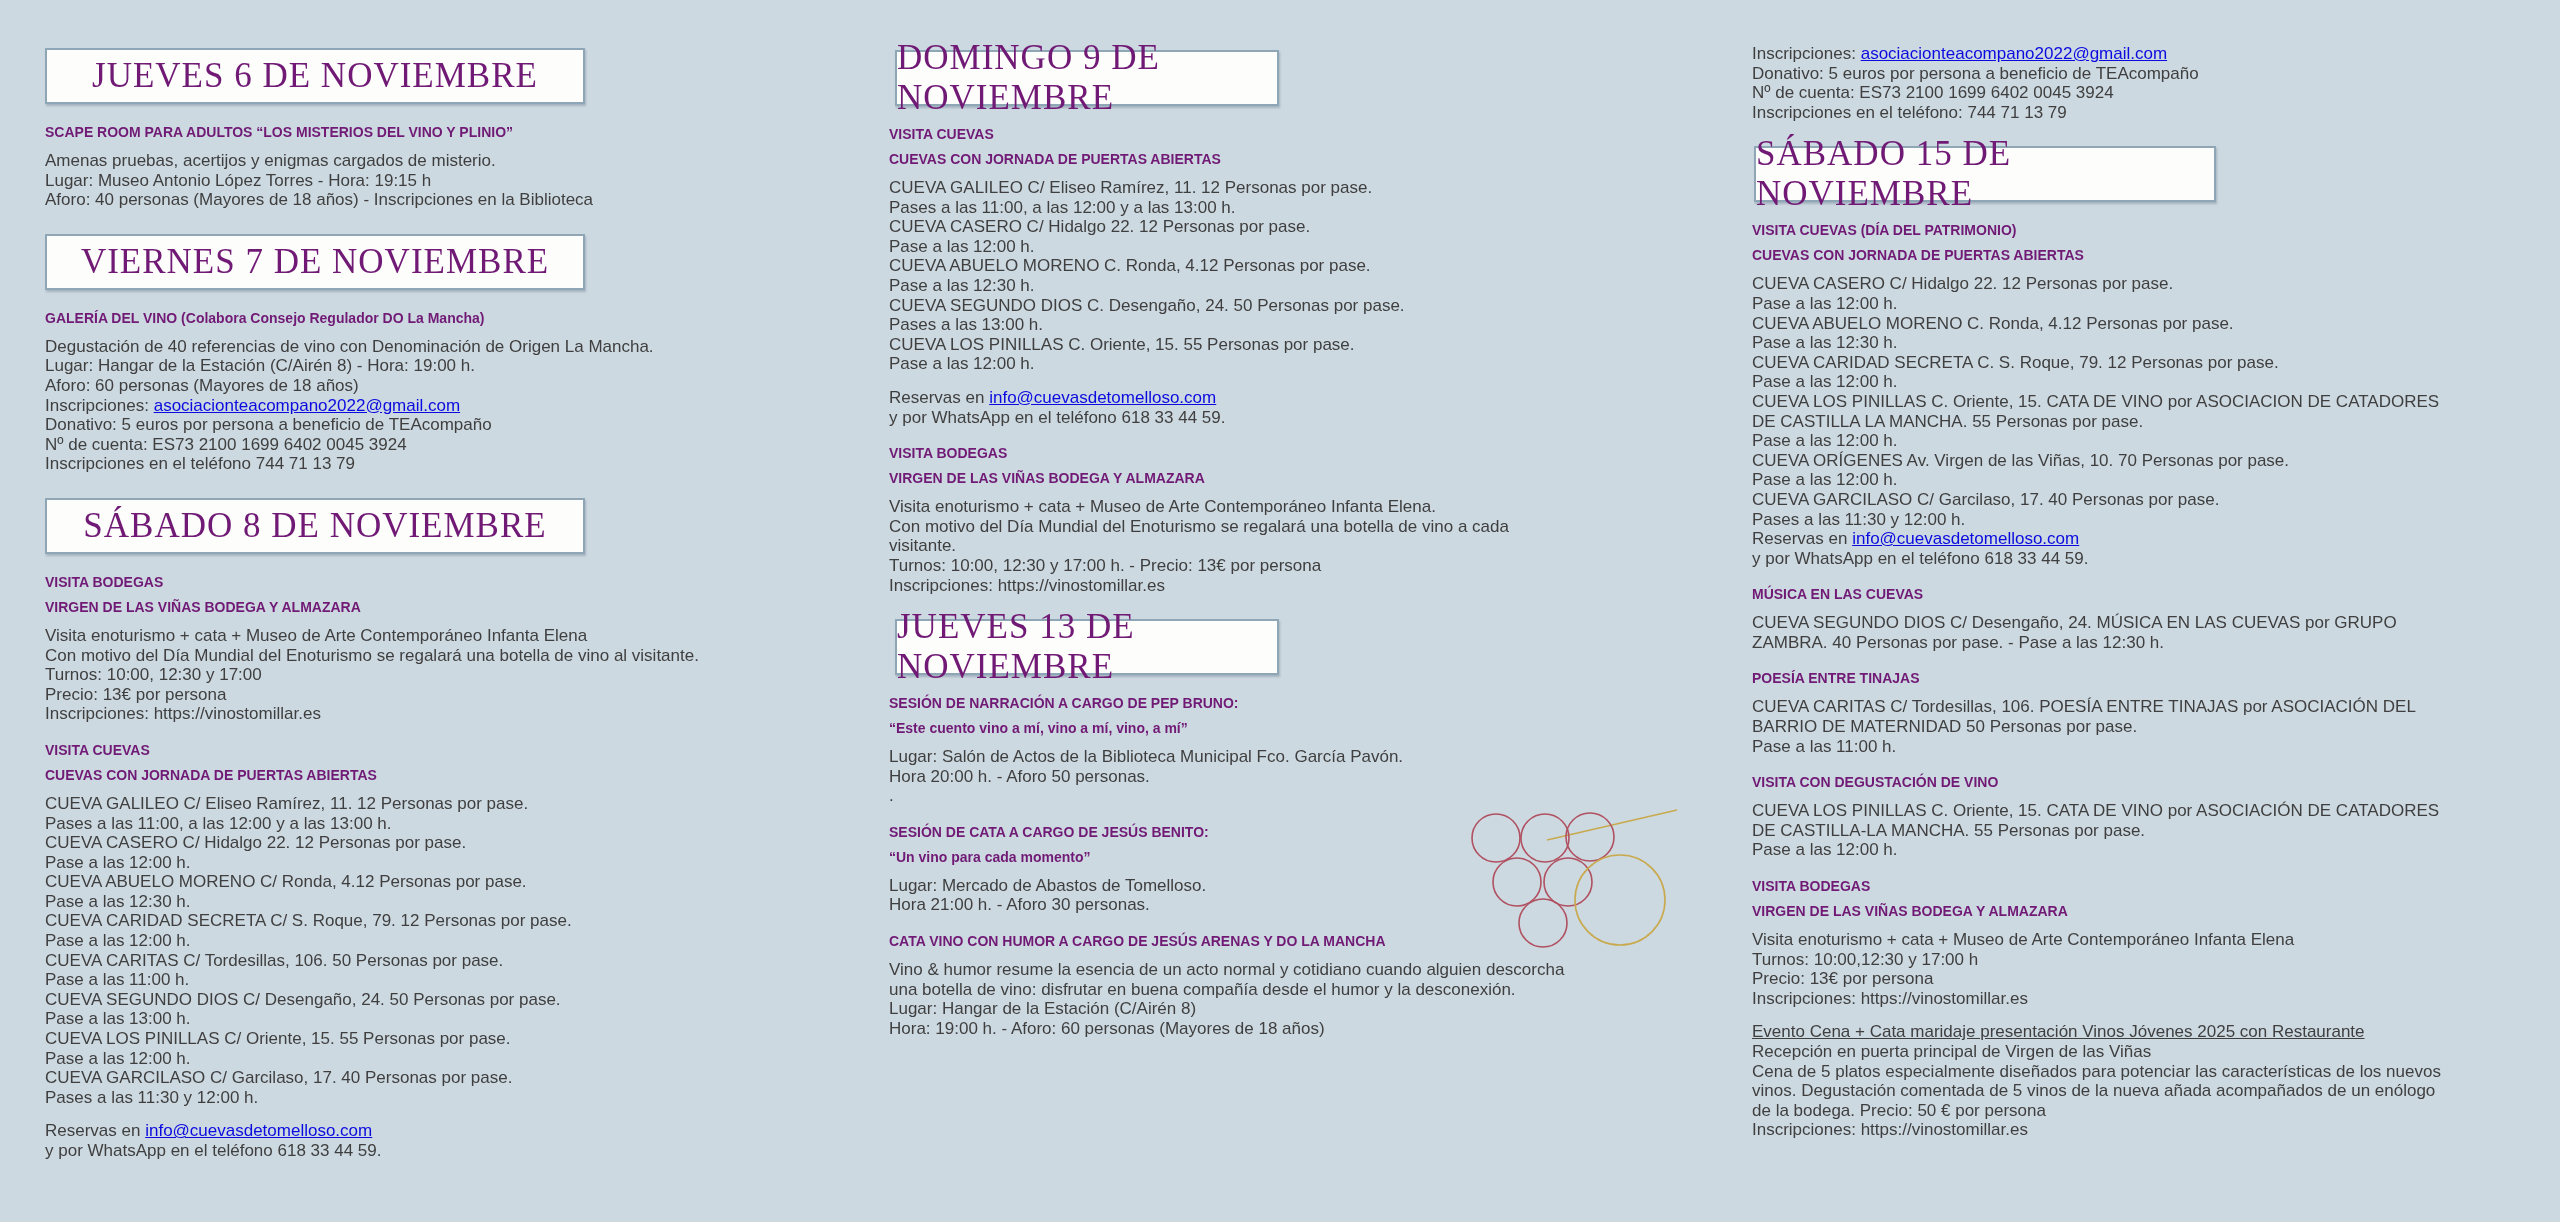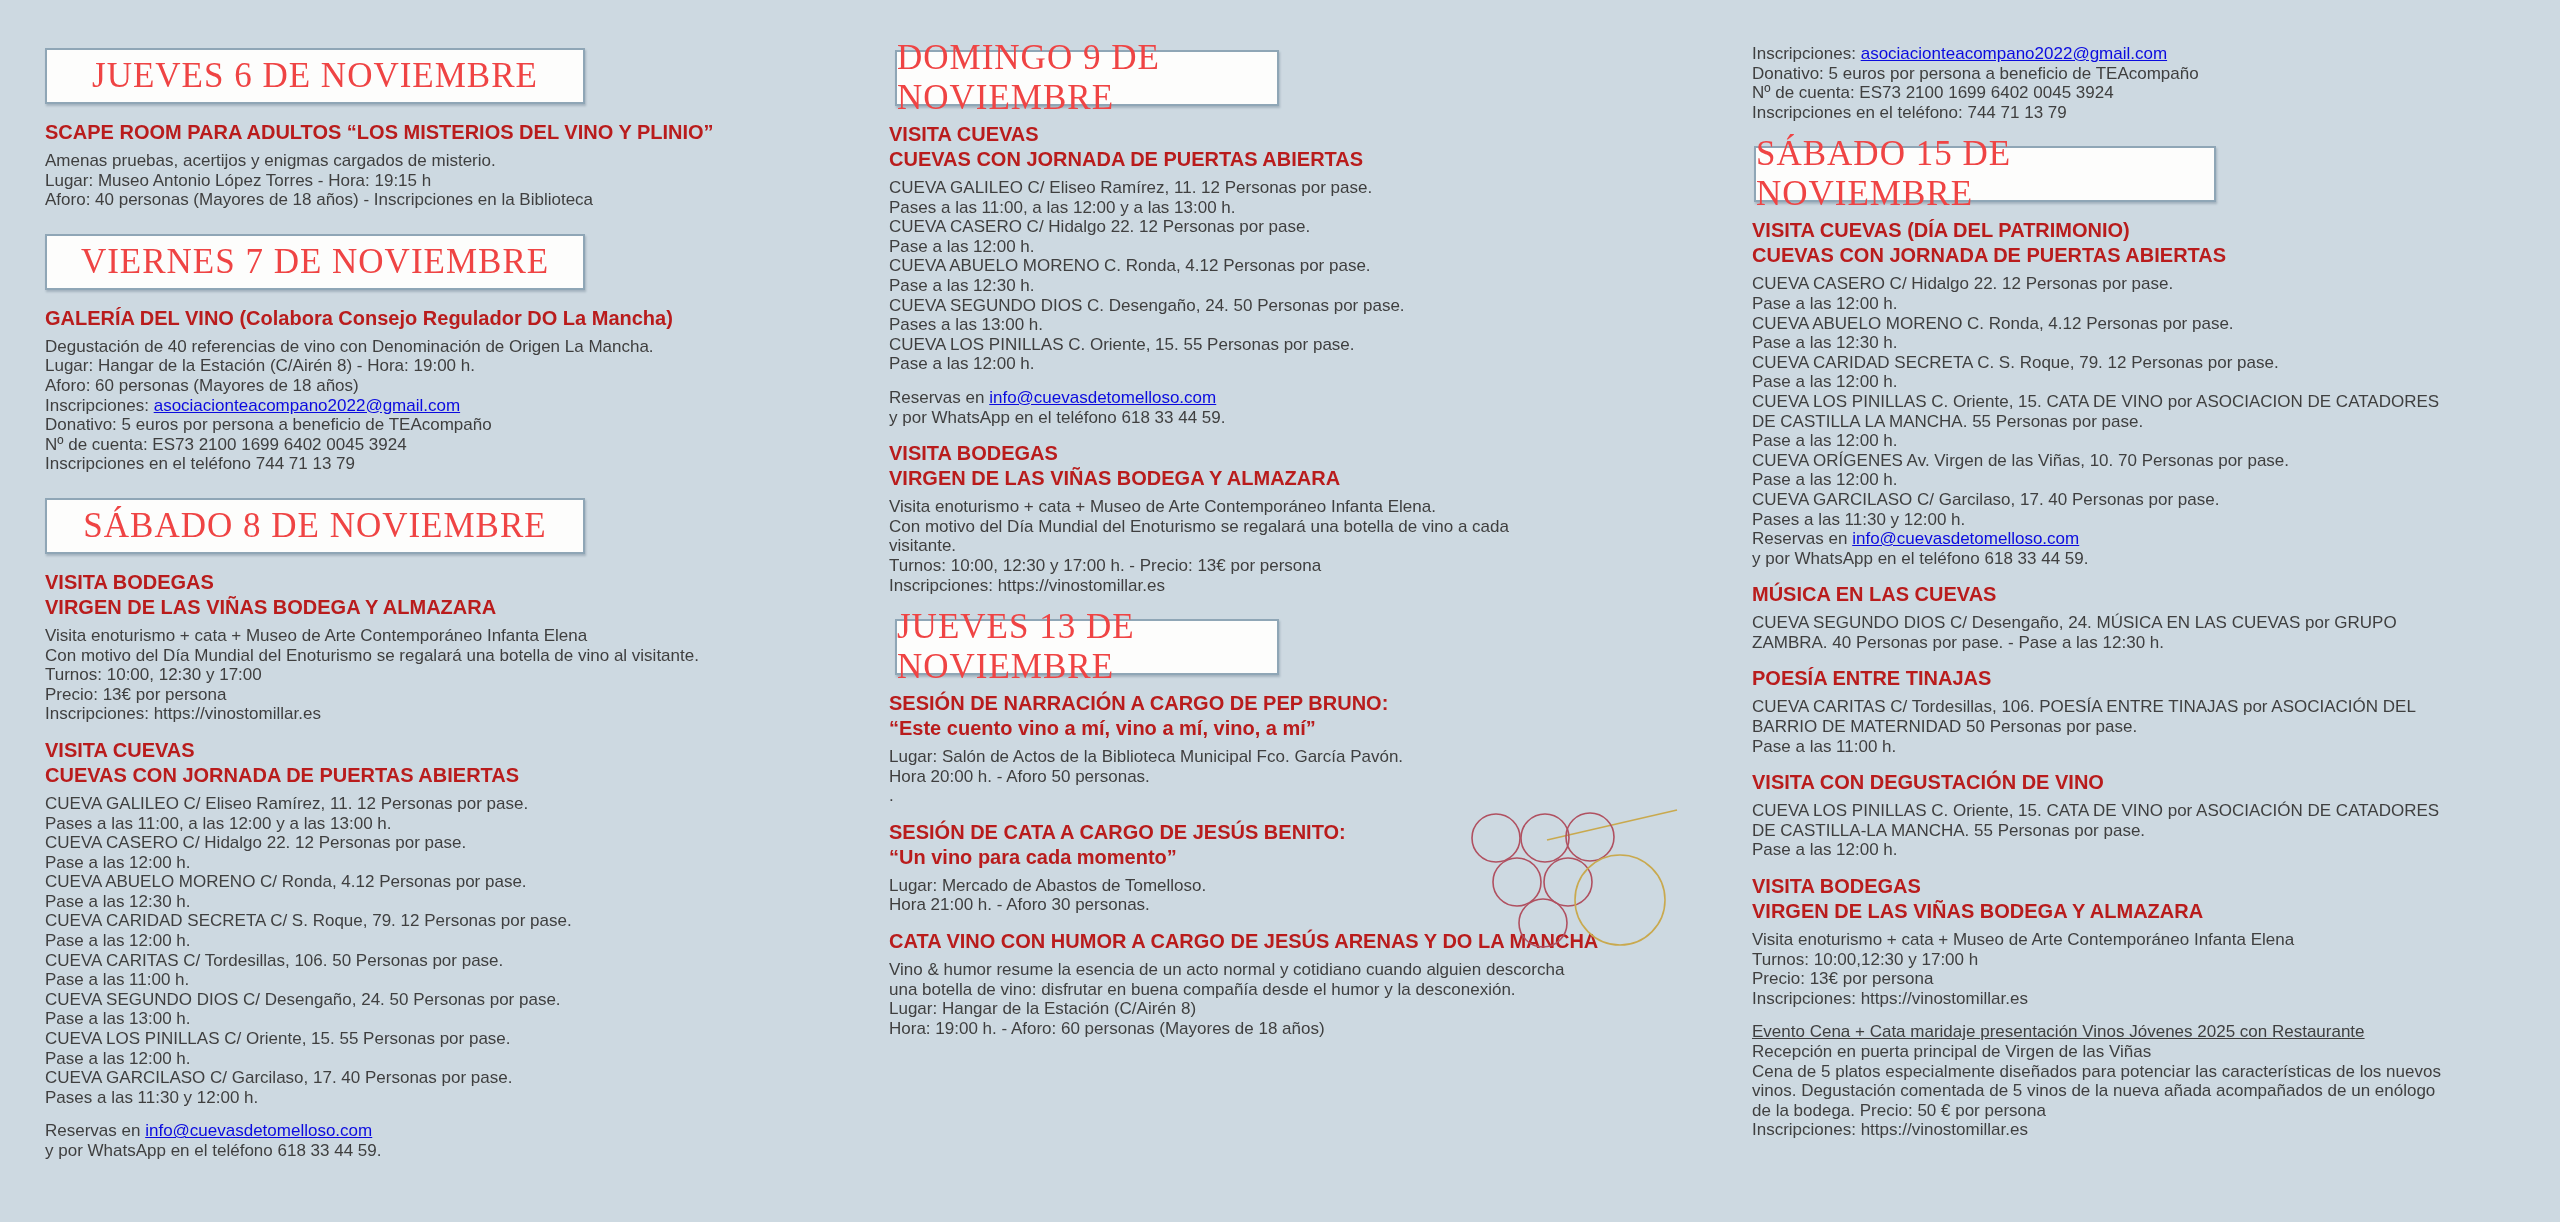--- a/index.html
+++ b/index.html
@@ -6,29 +6,29 @@
   body{background:#b9c6cf;font-family:"Liberation Sans",sans-serif;}
   #flyer{position:relative;width:2560px;height:1222px;background:#cdd9e1;overflow:hidden;}
   .col{position:absolute;top:0;}
   .col-1{left:45px;width:810px;padding-top:48px;}
   .col-2{left:889px;width:790px;padding-top:50px;}
   .col-3{left:1752px;width:800px;padding-top:40px;}
   .datebox{
     height:56px;display:flex;align-items:center;justify-content:center;
     background:#fdfdfc;border:2px solid #8fa6b6;box-sizing:border-box;
     font-family:"Liberation Serif",serif;font-size:35px;letter-spacing:1px;
-    color:#ef4444;margin:24px 0 16px 0;
+    color:#701a75;margin:24px 0 16px 0;
     box-shadow:1px 2px 2px rgba(90,110,125,0.35);
   }
   .col-1 .datebox{width:540px;}
   .col-2 .datebox{width:384px;margin-left:6px;}
   .col-3 .datebox{width:462px;margin-left:2px;}
   .col > .datebox:first-child{margin-top:0;}
   .title-block{margin:14px 0 6px 0;}
-  .title-line{font-weight:bold;font-size:20px;line-height:25px;color:#b91c1c;}
+  .title-line{font-weight:bold;font-size:14px;line-height:25px;color:#701a75;}
   .para{margin:4px 0 14px 0;}
   .line{font-size:17px;line-height:19.6px;min-height:19.6px;color:#3f3f3f;}
   .link{color:#0b0bdf;text-decoration:underline;cursor:pointer;}
   .uline{text-decoration:underline;}
   #grapes{position:absolute;left:1440px;top:740px;}
 </style>
 </head>
 <body>
 
 <div id="flyer">

